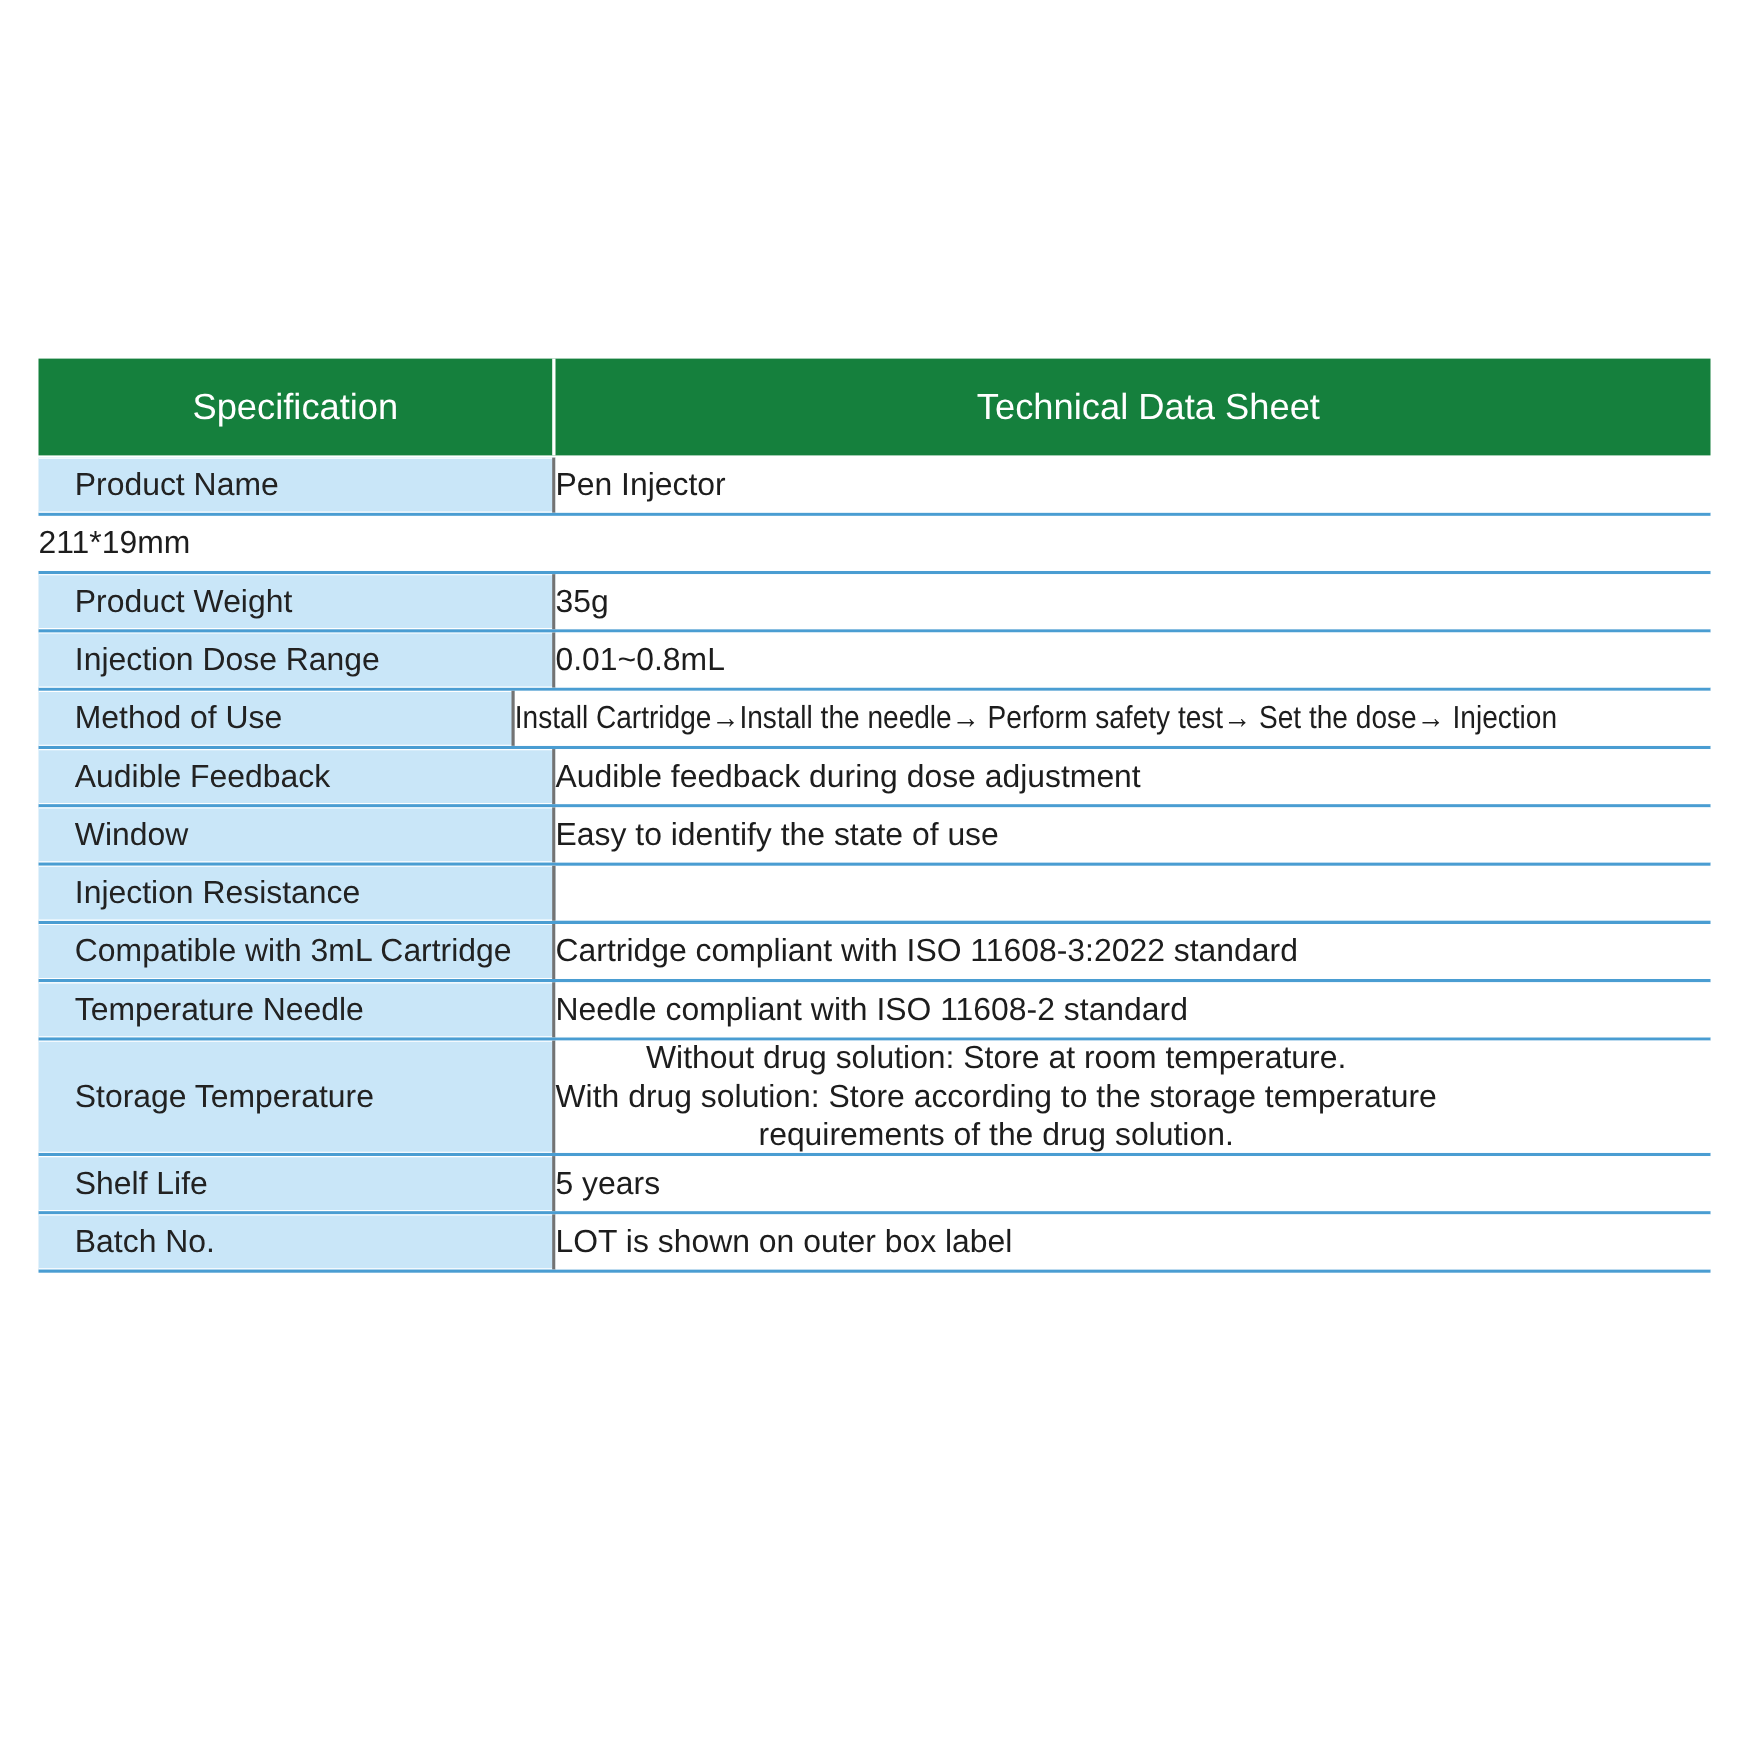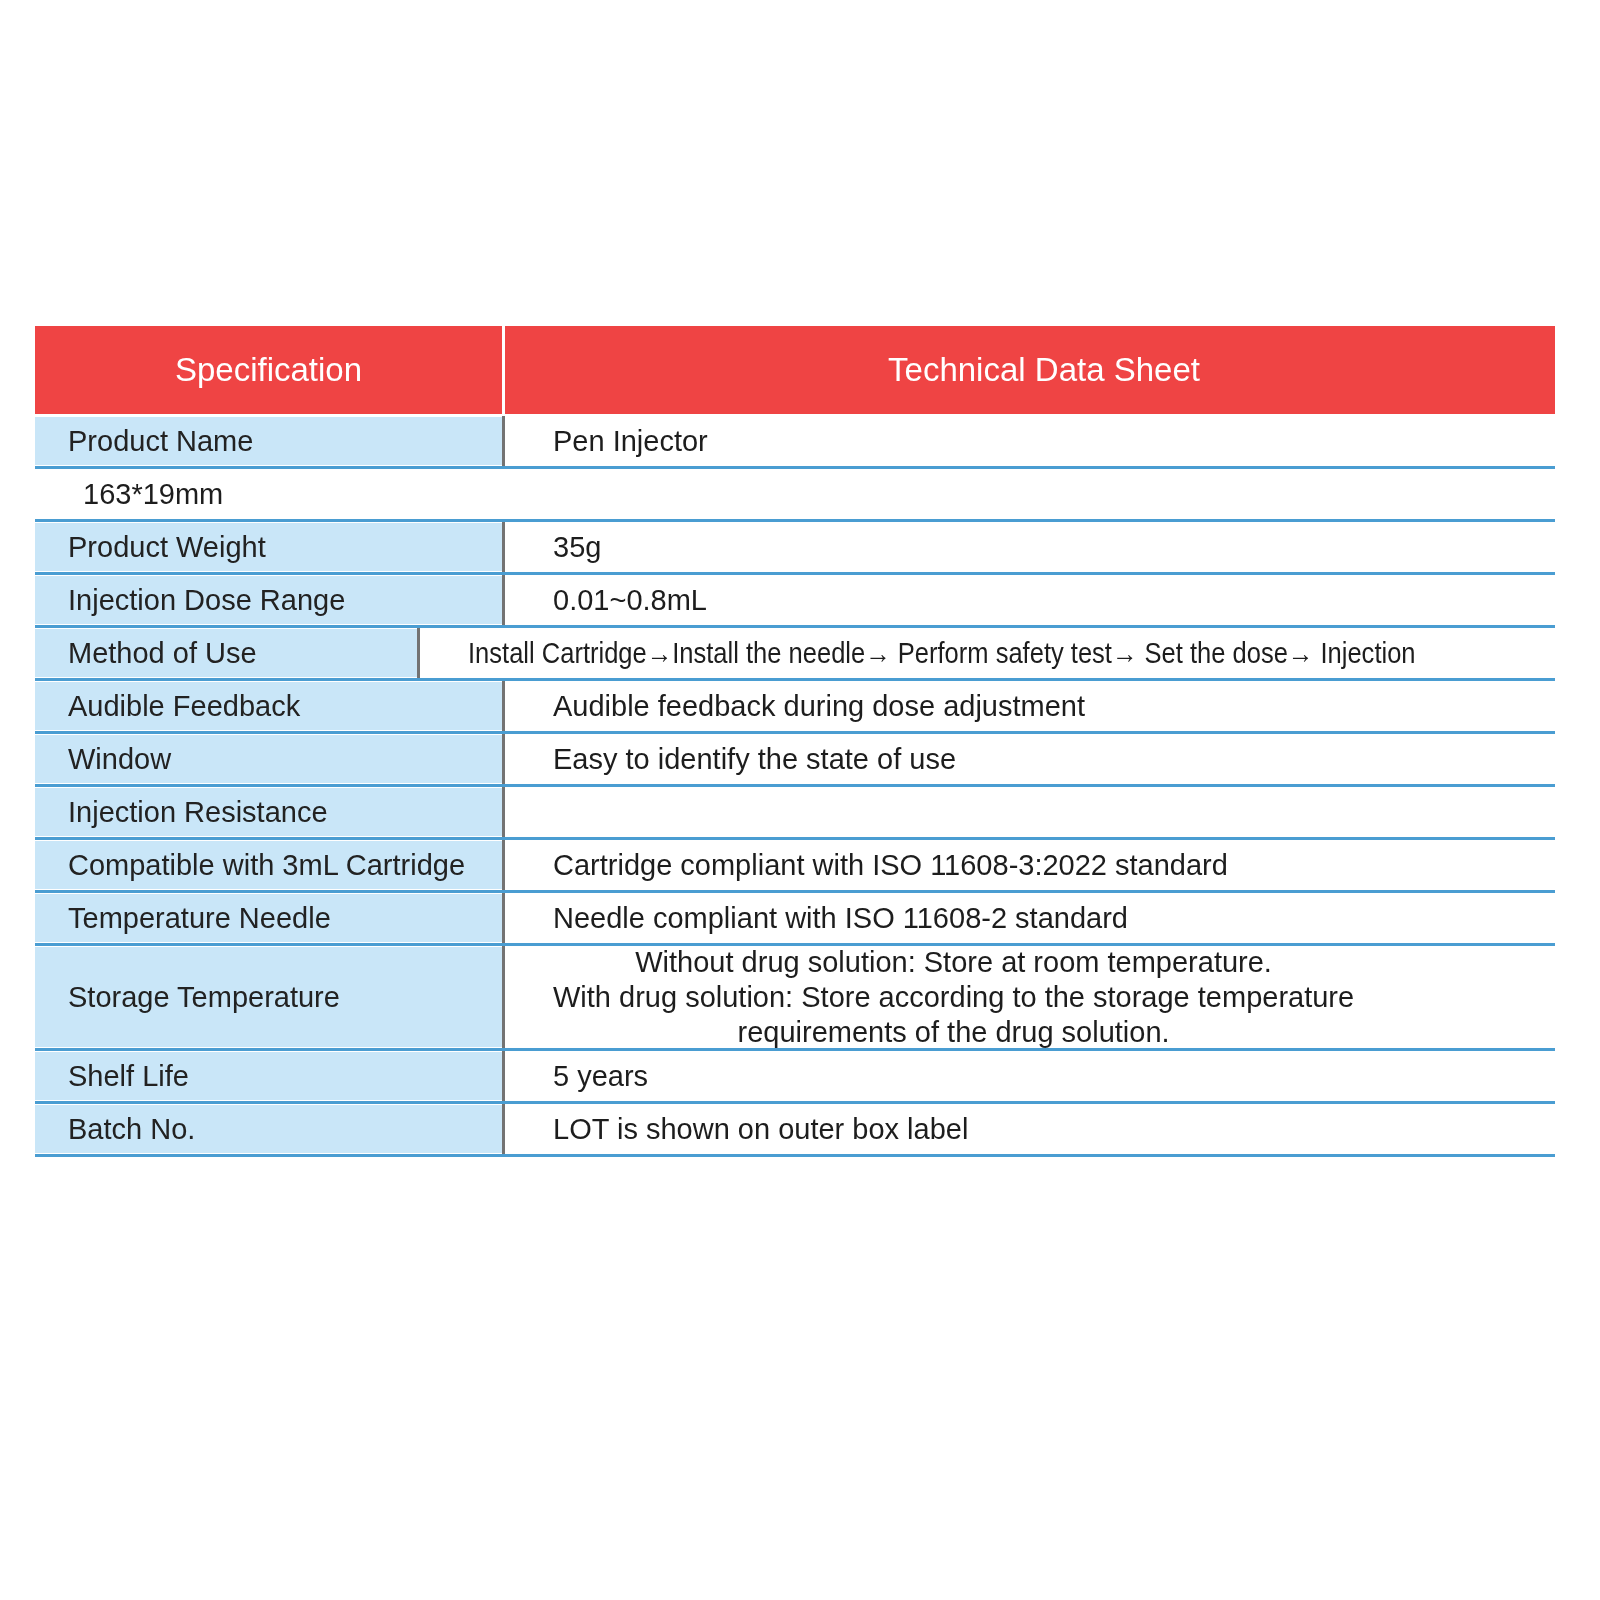--- a/index.html
+++ b/index.html
@@ -17,21 +17,21 @@
   }
   .spec-table {
     position: absolute;
     left: 35px;
     top: 326px;
     width: 1520px;
   }
   .header-row {
     display: flex;
     height: 88px;
-    background: #ef4444;
+    background: #15803d;
     gap: 28px;
   }
   .header-cell {
     display: flex;
     align-items: center;
     justify-content: center;
     color: #ffffff;
     font-size: 33px;
     box-sizing: border-box;
   }
@@ -65,21 +65,20 @@
     width: 470px;
     background: #c9e6f8;
     border-right: 3px solid #737373;
     padding-left: 33px;
     box-shadow: inset 0 1px 0 #ffffff, inset 0 -1px 0 #ffffff;
     color: #222222;
   }
   .cell.value {
     flex: 1;
     background: #ffffff;
-    padding-left: 48px;
     padding-right: 10px;
   }
   .cell.value .txt {
     display: inline-block;
   }
   .cell.value .txt.condensed {
     white-space: nowrap;
     transform: scaleX(0.88);
     transform-origin: left center;
   }
@@ -101,21 +100,21 @@
     <div class="table-body">
   <div class="row">
     <div class="cell label">Product Name</div>
     <div class="cell value">
       <span class="txt">Pen Injector</span>
     </div>
   </div>
 
   <div class="row">
     <div class="cell value">
-      <span class="txt">163*19mm</span>
+      <span class="txt">211*19mm</span>
     </div>
   </div>
 
   <div class="row">
     <div class="cell label">Product Weight</div>
     <div class="cell value">
       <span class="txt">35g</span>
     </div>
   </div>
 

